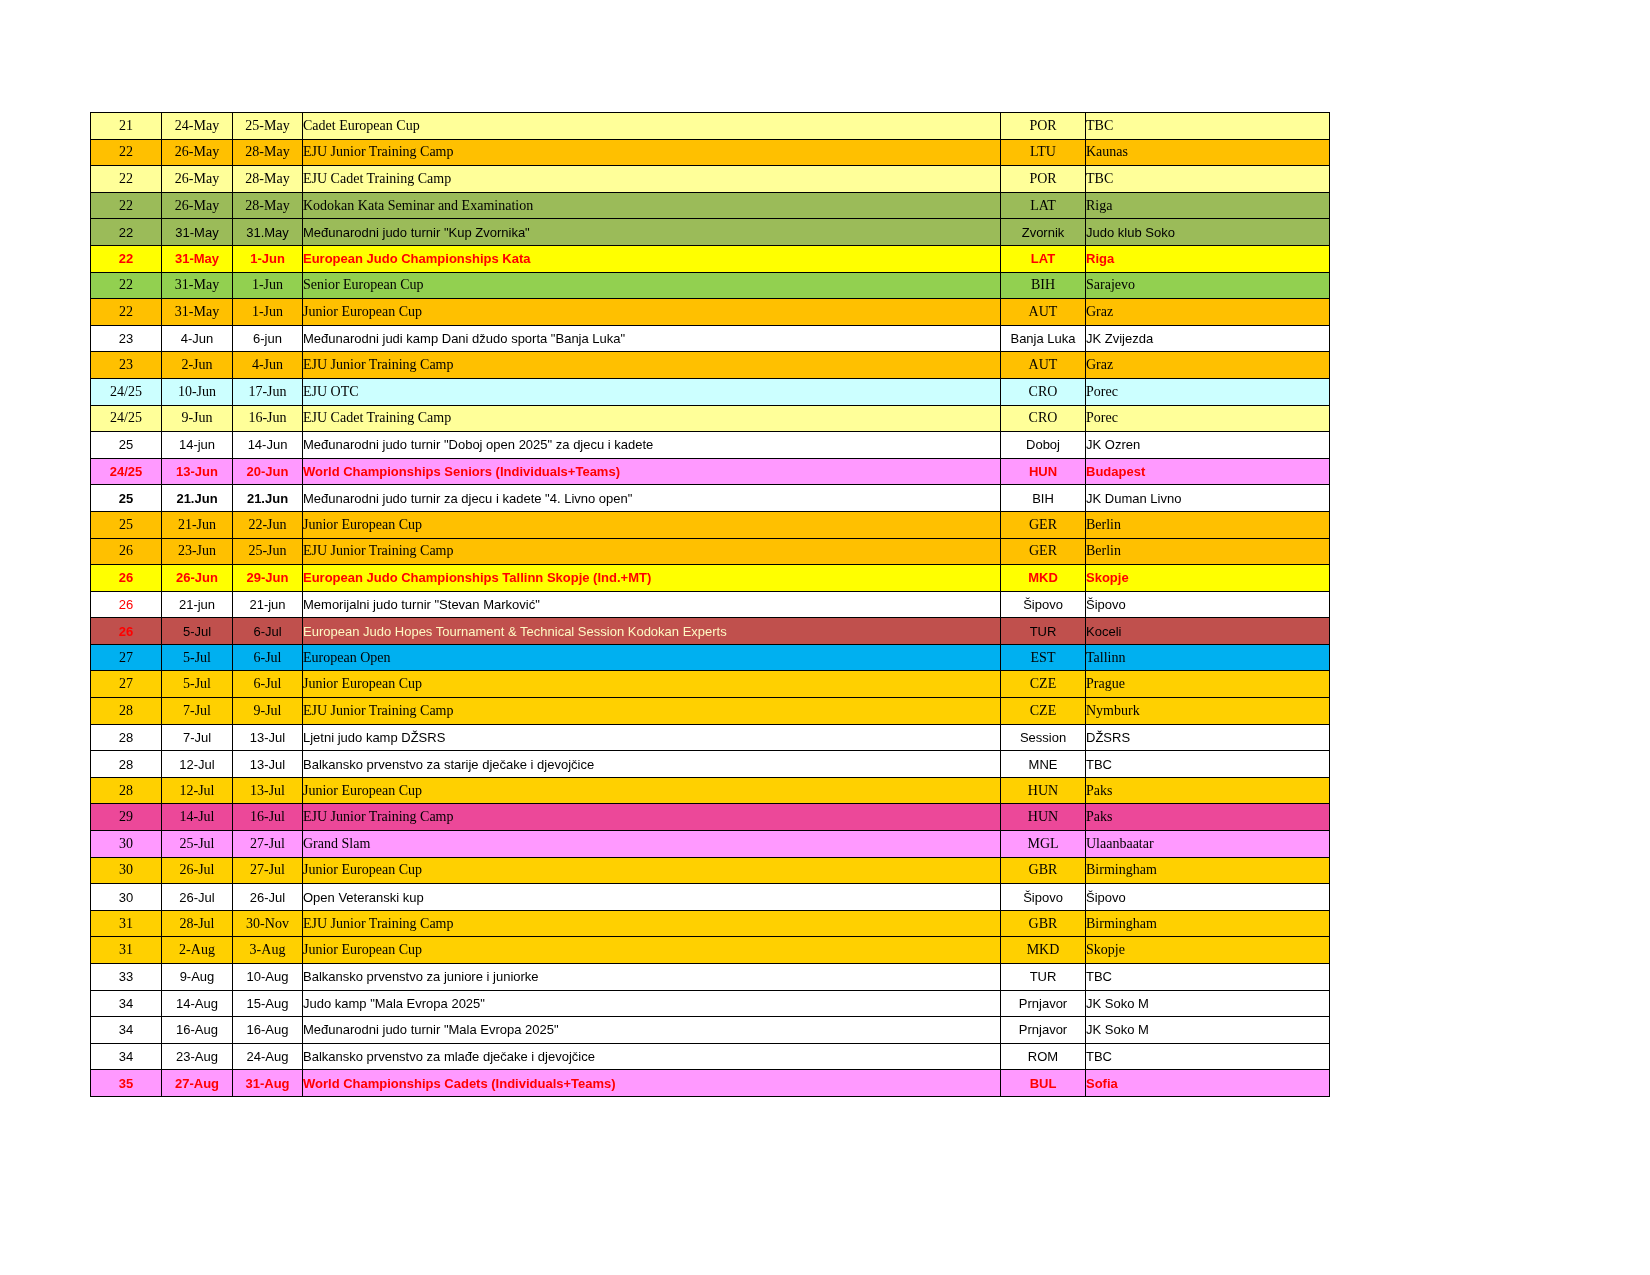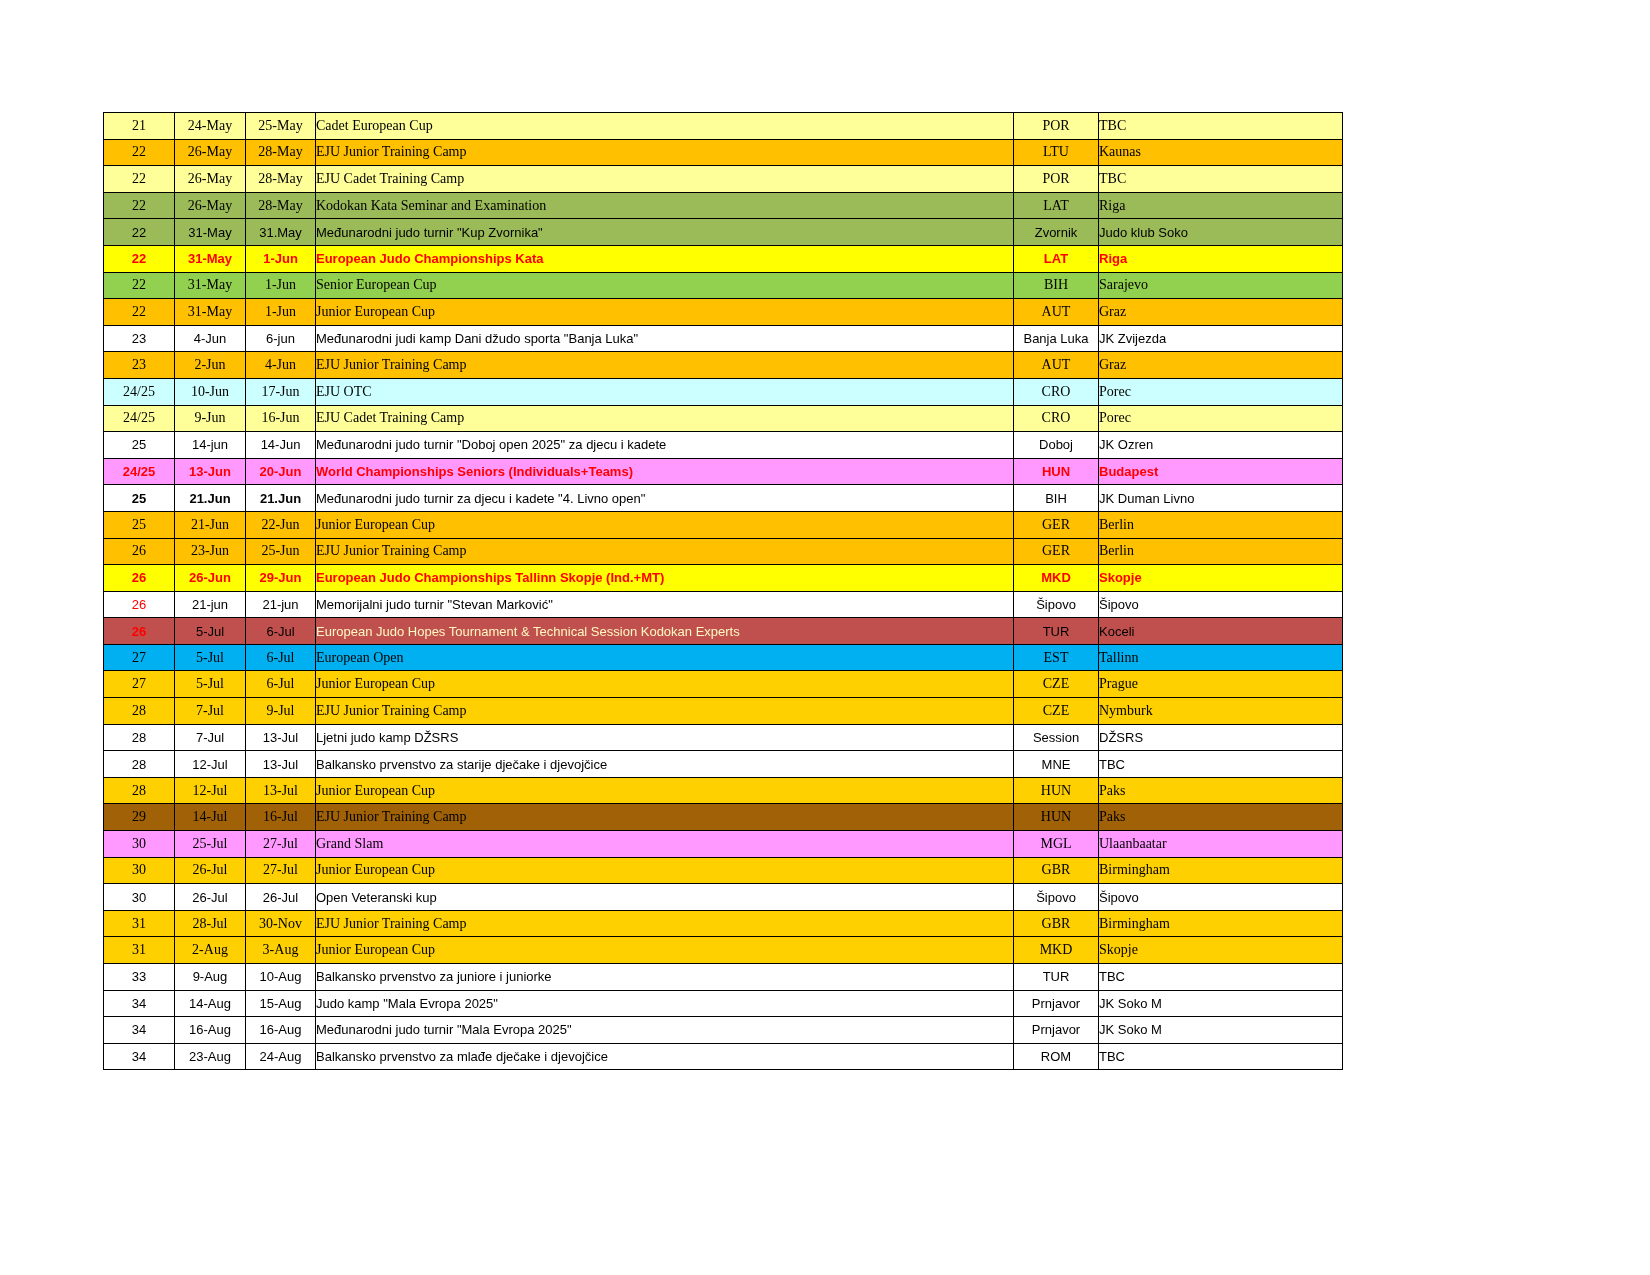--- a/index.html
+++ b/index.html
@@ -1,17 +1,17 @@
 <!DOCTYPE html>
 <html><head>
 <meta charset="utf-8">
 <style>
   html,body{margin:0;padding:0;background:#ffffff;}
   body{width:1650px;height:1275px;position:relative;font-family:"Liberation Sans",sans-serif;}
-  table.cal{position:absolute;left:103px;top:112px;border-collapse:collapse;table-layout:fixed;border-radius:6px;}
+  table.cal{position:absolute;left:90px;top:112px;border-collapse:collapse;table-layout:fixed;border-radius:6px;}
   table.cal td{
     border:1px solid #000000;
     height:25.6px;
     padding:0;
     overflow:hidden;
     white-space:nowrap;
     font-size:13px;
     line-height:1;
     color:#000;
   }
@@ -239,21 +239,21 @@
         <td class="l ci">TBC</td>
       </tr>
       <tr class="serif" style="background-color: rgb(255, 208, 0);">
         <td class="c w">28</td>
         <td class="c d">12-Jul</td>
         <td class="c d">13-Jul</td>
         <td class="l e">Junior European Cup</td>
         <td class="c co">HUN</td>
         <td class="l ci">Paks</td>
       </tr>
-      <tr class="serif" style="background-color: #a16207;">
+      <tr class="serif" style="background-color: #ec4899;">
         <td class="c w">29</td>
         <td class="c d">14-Jul</td>
         <td class="c d">16-Jul</td>
         <td class="l e">EJU Junior Training Camp</td>
         <td class="c co">HUN</td>
         <td class="l ci">Paks</td>
       </tr>
       <tr class="serif" style="background-color: rgb(255, 153, 255);">
         <td class="c w">30</td>
         <td class="c d">25-Jul</td>
@@ -319,14 +319,22 @@
         <td class="l ci">JK Soko M</td>
       </tr>
       <tr class="sans" style="background-color: rgb(255, 255, 255);">
         <td class="c w">34</td>
         <td class="c d">23-Aug</td>
         <td class="c d">24-Aug</td>
         <td class="l e">Balkansko prvenstvo za mlađe dječake i djevojčice</td>
         <td class="c co">ROM</td>
         <td class="l ci">TBC</td>
       </tr>
+      <tr class="sans hl" style="background-color: rgb(255, 153, 255);">
+        <td class="c w">35</td>
+        <td class="c d">27-Aug</td>
+        <td class="c d">31-Aug</td>
+        <td class="l e">World Championships Cadets (Individuals+Teams)</td>
+        <td class="c co">BUL</td>
+        <td class="l ci">Sofia</td>
+      </tr>
     </tbody>
 </table>
 
 </body></html>

